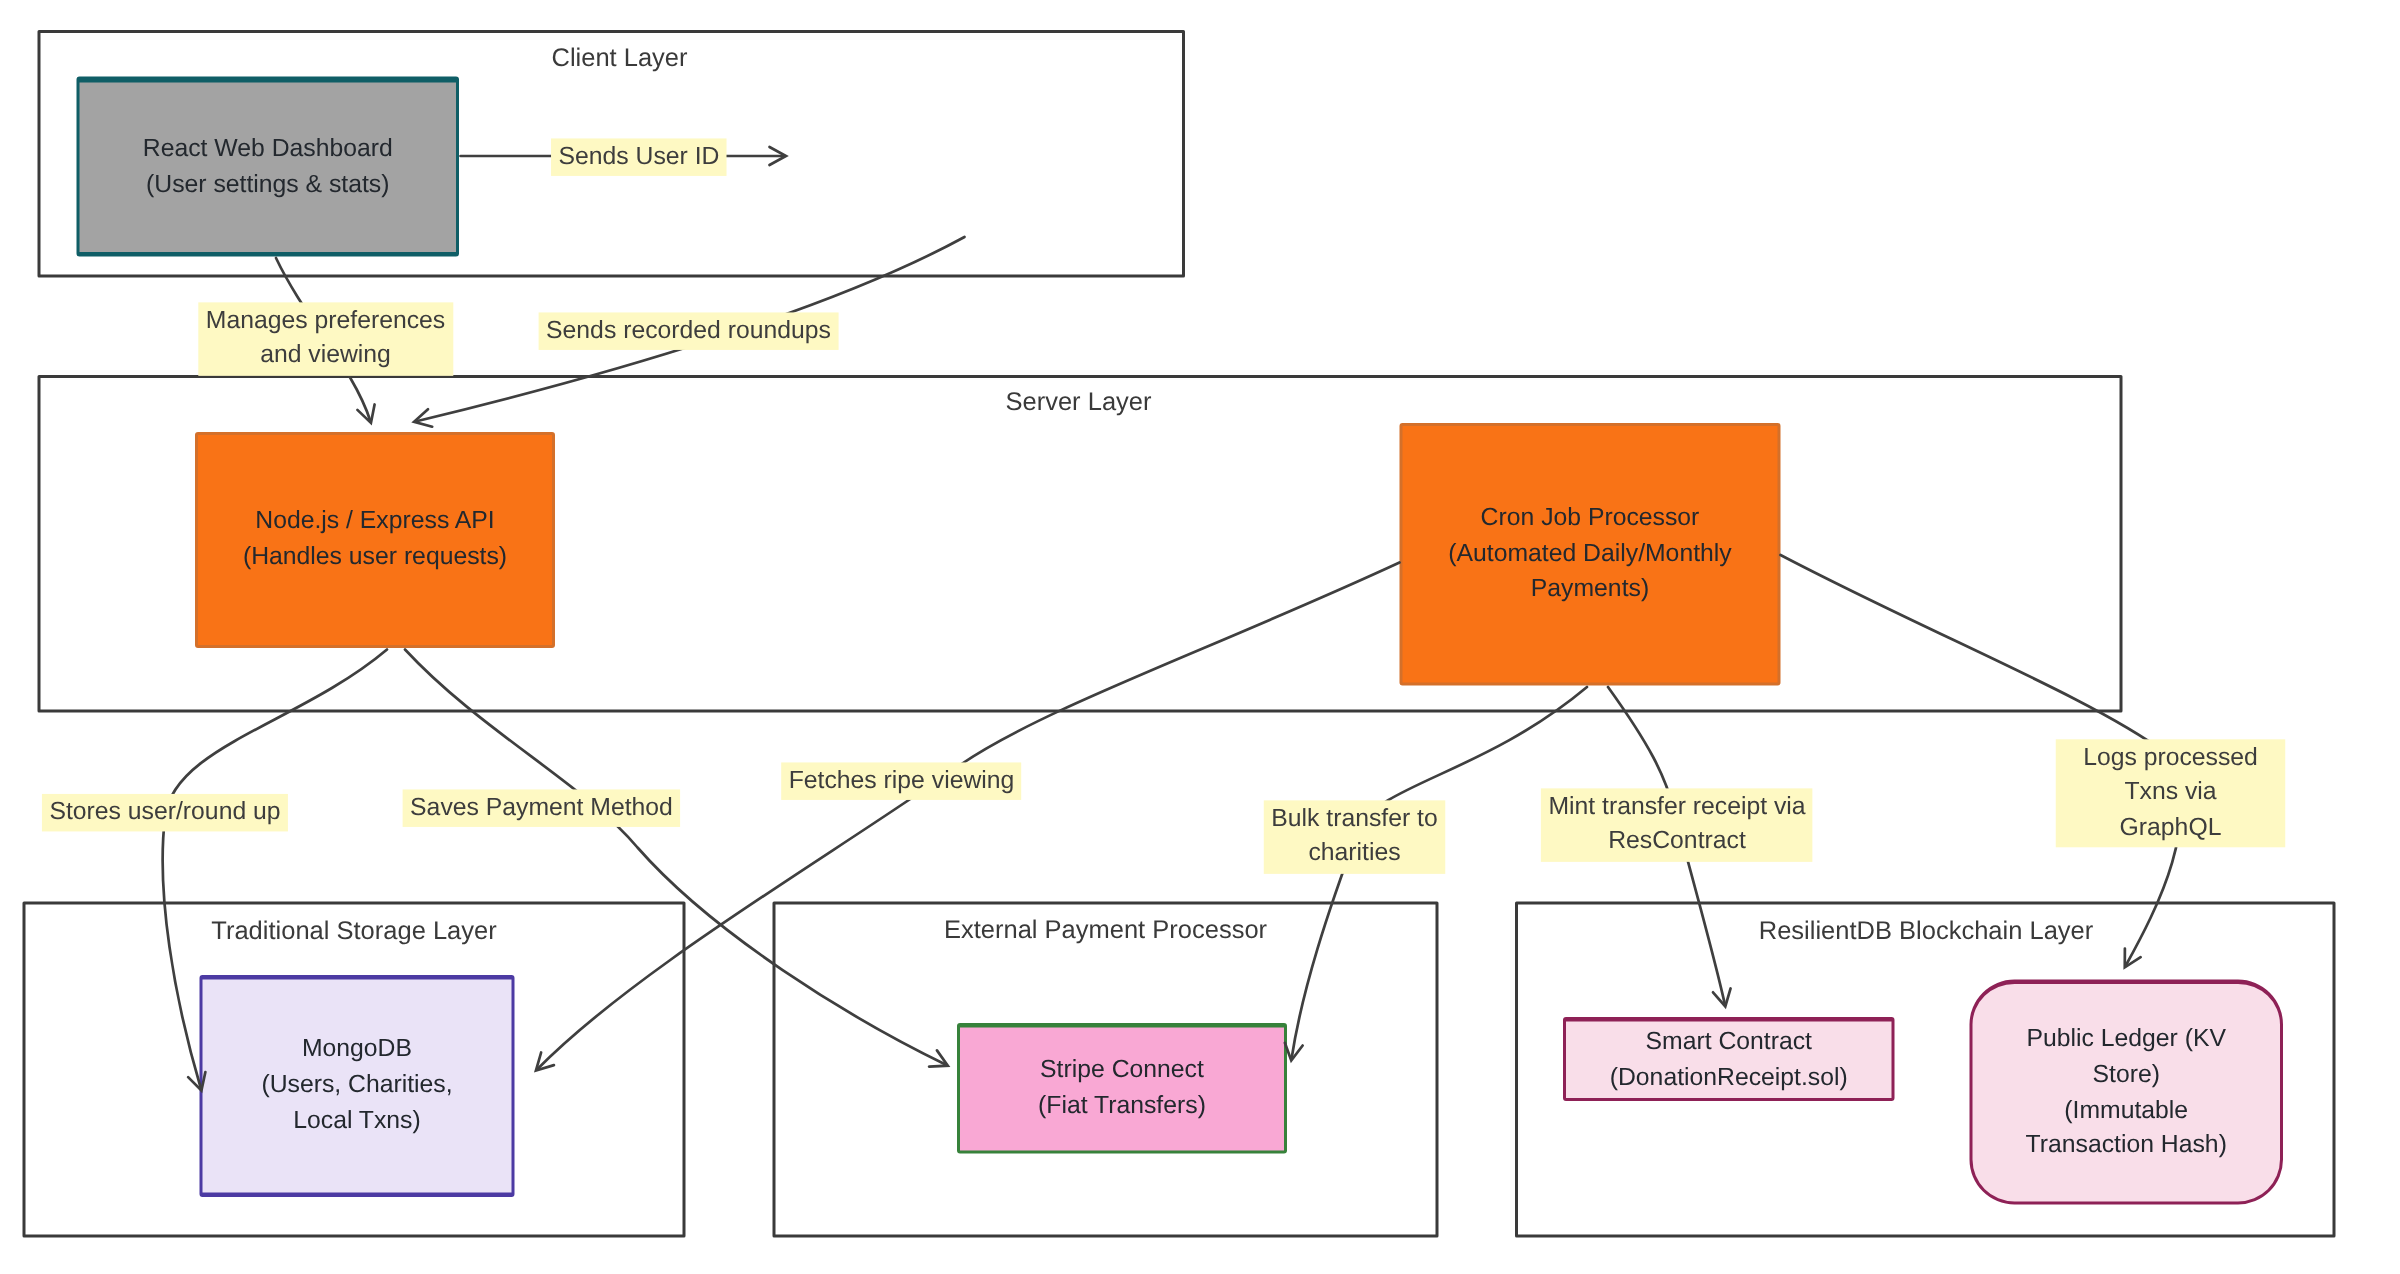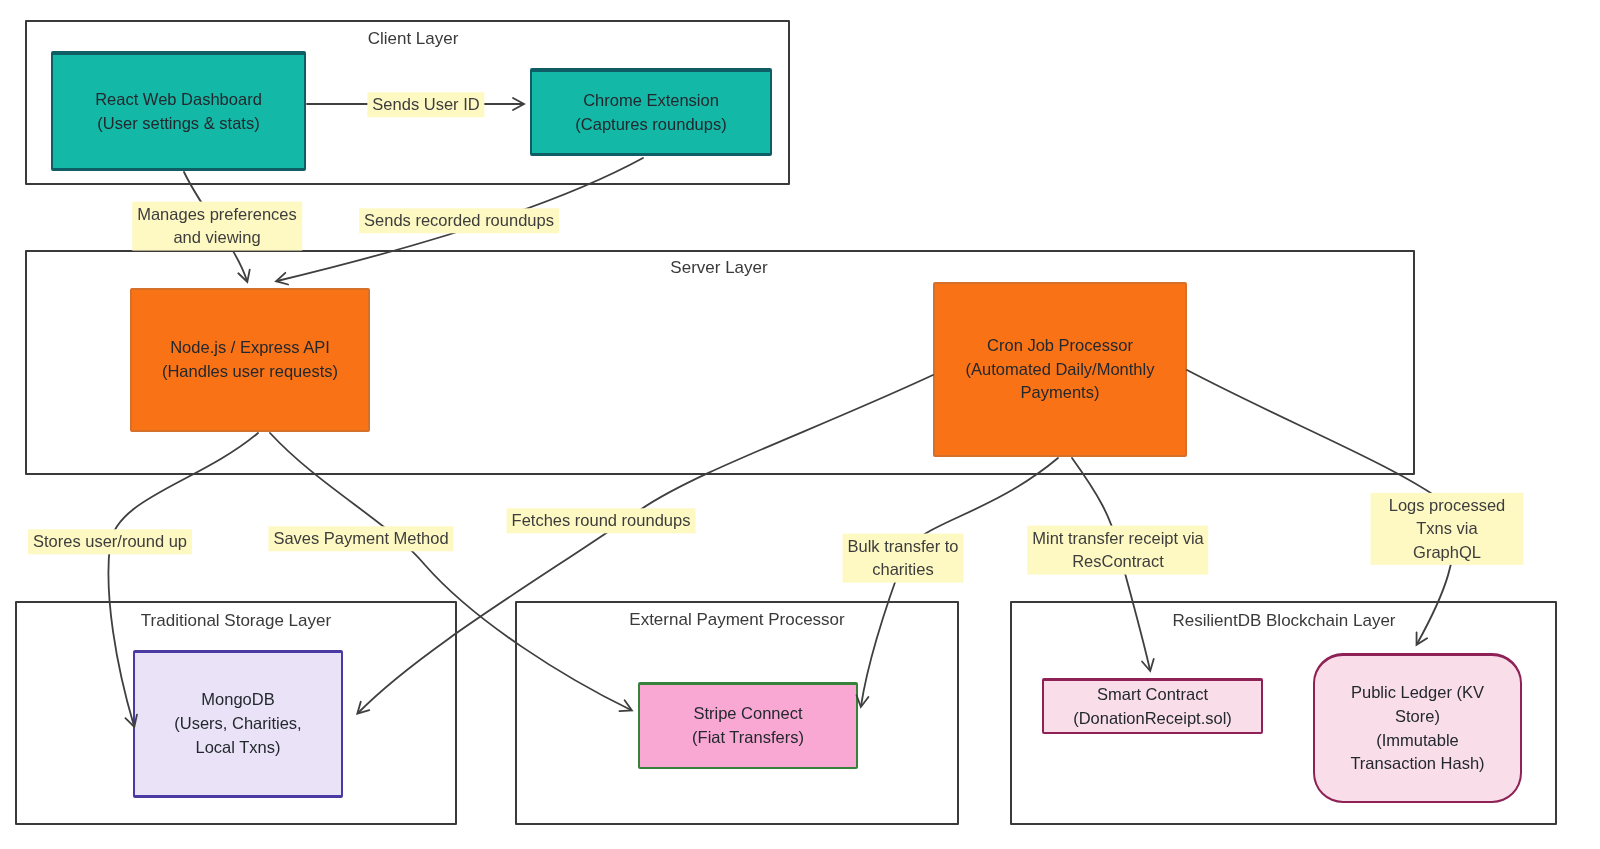--- a/index.html
+++ b/index.html
@@ -16,21 +16,21 @@
     font-size:17px;color:#3a3a3a;z-index:2;
   }
   .node{
     position:absolute;display:flex;align-items:center;justify-content:center;
     text-align:center;z-index:2;box-sizing:border-box;border-radius:2px;
   }
   .node-label{
     white-space:pre-line;font-size:16.5px;line-height:1.45;color:#23282e;
     padding:0 6px;
   }
-  .cyan{background:#14b8a6;border:2px solid #0f5e66;border-top-width:4px;border-bottom-width:3px;}
+  .cyan{background:#a3a3a3;border:2px solid #0f5e66;border-top-width:4px;border-bottom-width:3px;}
   .orange{background:#f97316;border:2px solid #d4702a;}
   .purple{background:#eae3f7;border:2px solid #4c3aa3;border-top-width:3px;border-bottom-width:3px;}
   .green{background:#f9a8d4;border:2px solid #37823b;border-top-width:3px;text-align:center;}
   .pink{background:#f9dee9;border:2px solid #8e2156;border-top-width:3px;}
   .edges-svg{position:absolute;left:0;top:0;z-index:3;pointer-events:none;}
   .edge-label{
     position:absolute;transform:translate(-50%,-50%);text-align:center;
     font-size:16.5px;line-height:1.42;color:#3d3d3d;background:#fef9c3;
     padding:1px 5px;white-space:pre-line;z-index:4;
   }
@@ -53,24 +53,20 @@
   <div class="container-title" style="left:737px;top:620px;">External Payment Processor</div>
 
   <div class="container" style="left:1010px;top:601px;width:547px;height:224px;"></div>
   <div class="container-title" style="left:1284px;top:621px;">ResilientDB Blockchain Layer</div>
 
   <div class="node cyan" style="left:51px;top:51px;width:255px;height:120px;">
     <div class="node-label">React Web Dashboard
 (User settings &amp; stats)</div>
   </div>
 
-  <div class="node cyan" style="left:530px;top:68px;width:242px;height:88px;">
-    <div class="node-label">Chrome Extension
-(Captures roundups)</div>
-  </div>
 
   <div class="node orange" style="left:130px;top:288px;width:240px;height:144px;">
     <div class="node-label">Node.js / Express API
 (Handles user requests)</div>
   </div>
 
   <div class="node orange" style="left:933px;top:282px;width:254px;height:175px;">
     <div class="node-label">Cron Job Processor
 (Automated Daily/Monthly
 Payments)</div>
@@ -117,21 +113,21 @@
       <path d="M1187,370 C1290,424 1392,464 1444,502 C1470,545 1438,606 1417,644" marker-end="url(#arrowhead)"></path>
     </g>
   </svg>
 
   <div class="edge-label" style="left:426px;top:105px;">Sends User ID</div>
   <div class="edge-label" style="left:217px;top:226px;">Manages preferences
 and viewing</div>
   <div class="edge-label" style="left:459px;top:221px;">Sends recorded roundups</div>
   <div class="edge-label" style="left:110px;top:542px;">Stores user/round up</div>
   <div class="edge-label" style="left:361px;top:539px;">Saves Payment Method</div>
-  <div class="edge-label" style="left:601px;top:521px;">Fetches round roundups</div>
+  <div class="edge-label" style="left:601px;top:521px;">Fetches ripe viewing</div>
   <div class="edge-label" style="left:903px;top:558px;">Bulk transfer to
 charities</div>
   <div class="edge-label" style="left:1118px;top:550px;">Mint transfer receipt via
 ResContract</div>
   <div class="edge-label" style="left:1447px;top:529px;">Logs processed Txns via
 GraphQL</div>
 
 </div>
 
 </body></html>

